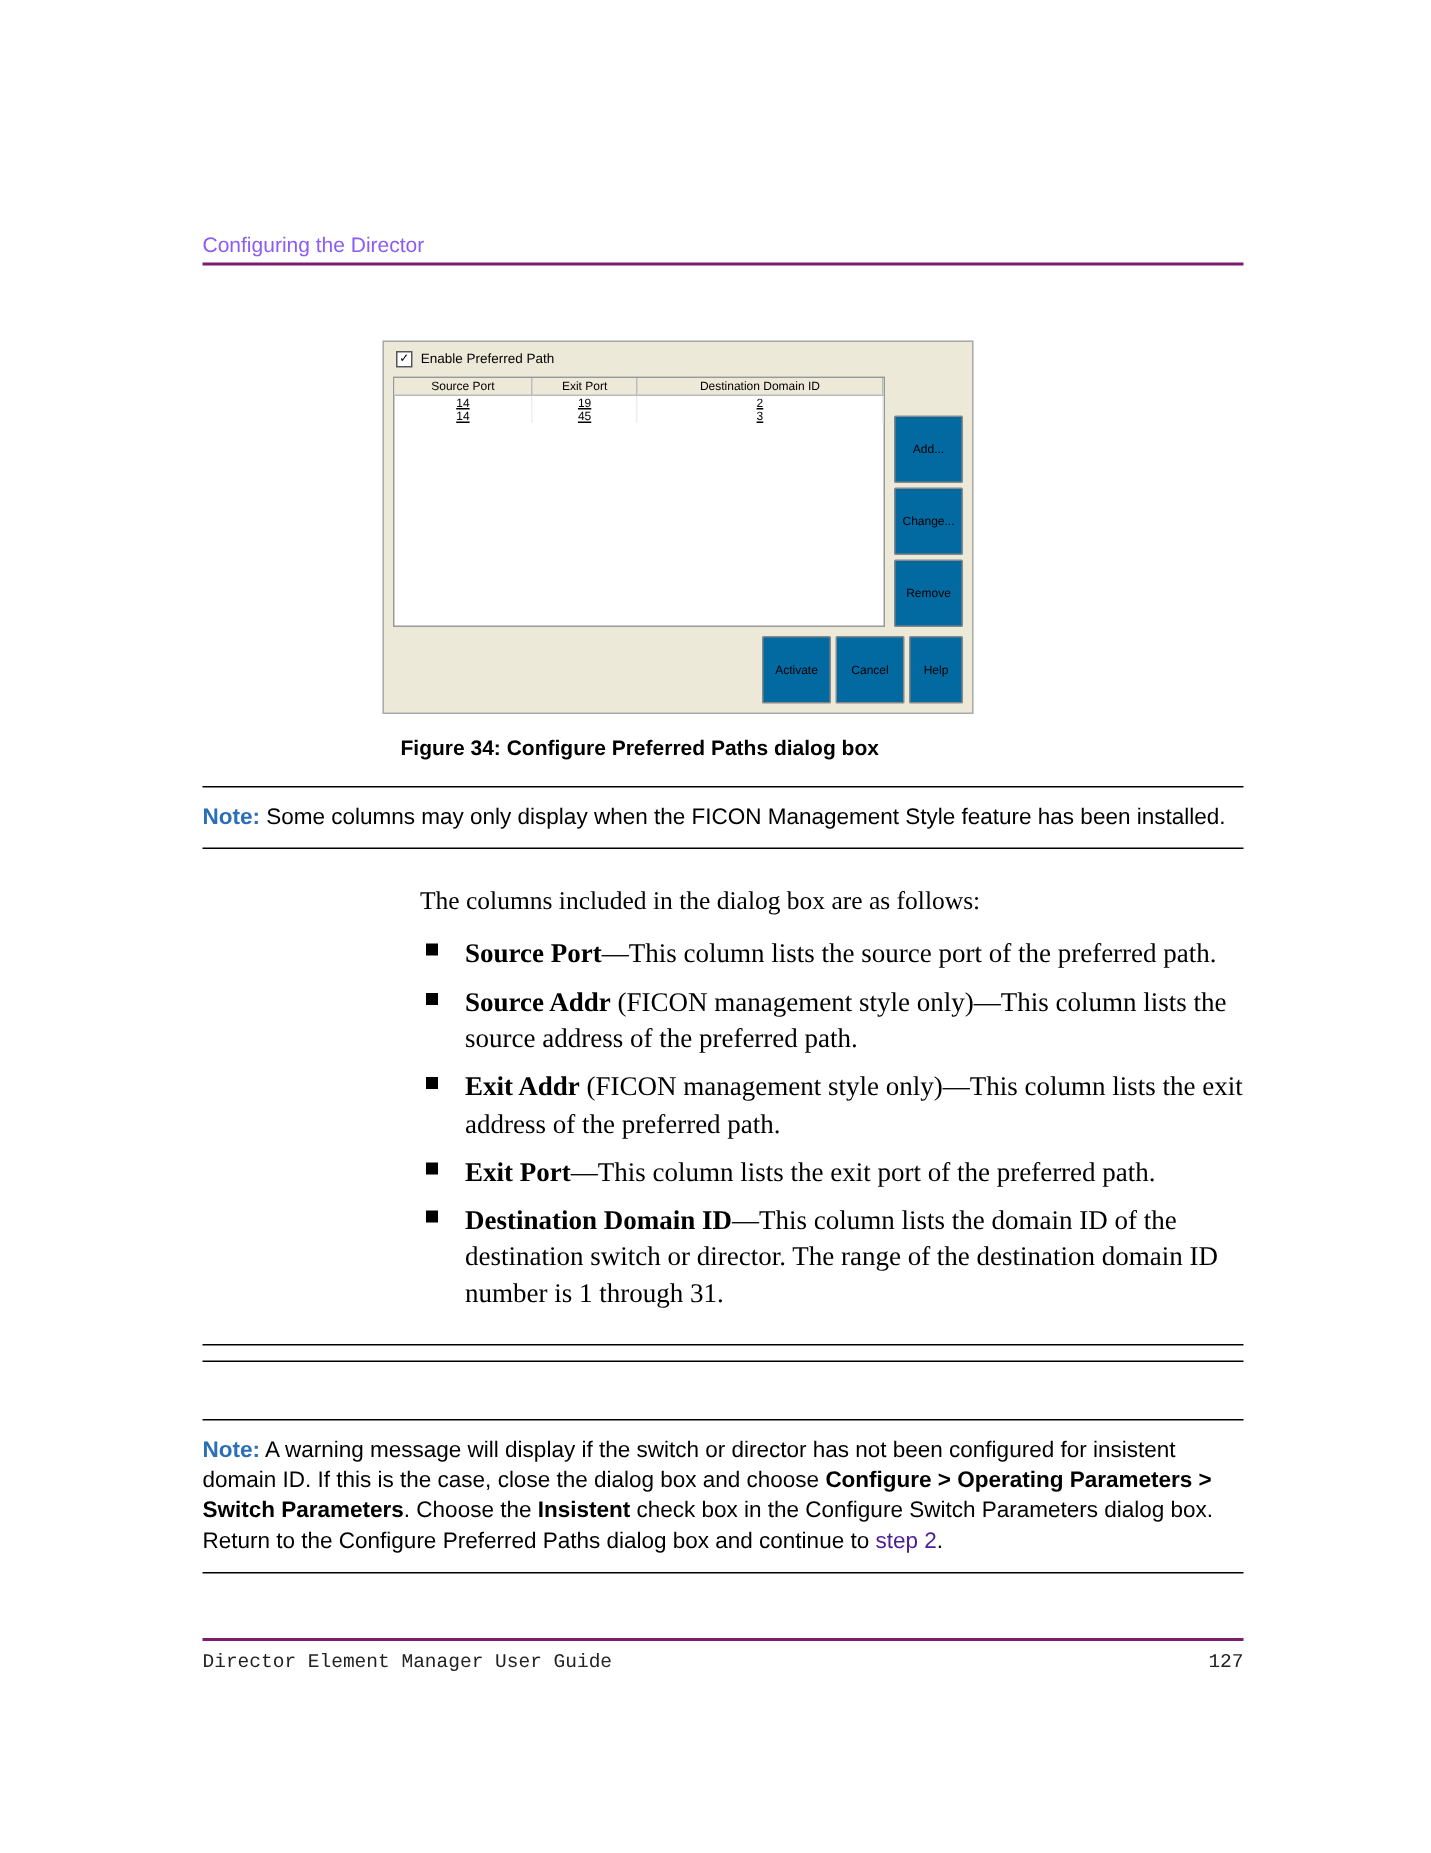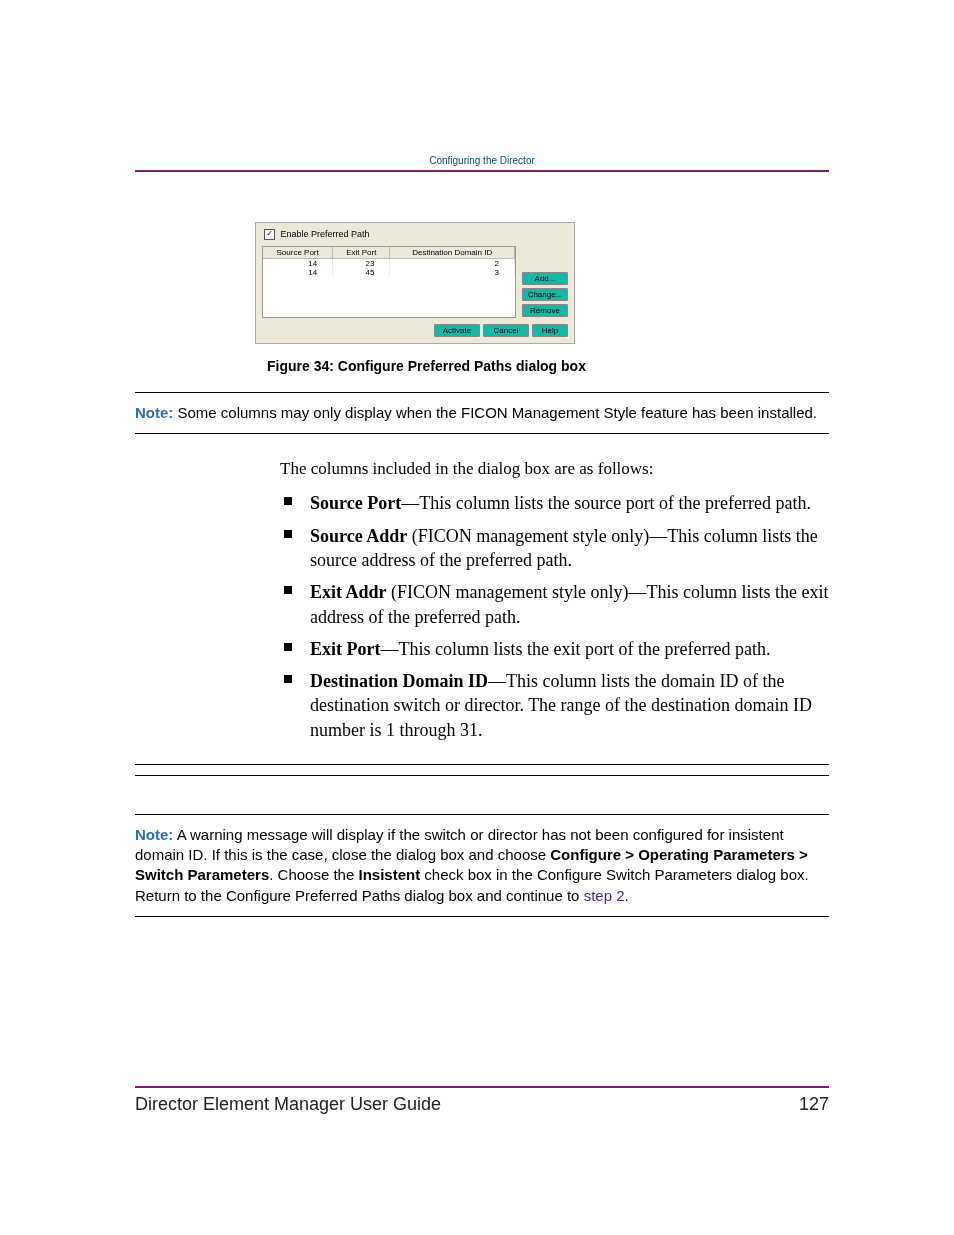--- a/index.html
+++ b/index.html
@@ -10,35 +10,35 @@
     color: #000;
     width: 954px;
   }
   .page {
     box-sizing: border-box;
     padding: 155px 125px 120px 135px;
     position: relative;
     min-height: 1235px;
   }
   .running-header {
-    text-align: center;
+    text-align: left;
     font-family: Arial, Helvetica, sans-serif;
-    font-size: 10px;
-    color: #0c4a6e;
+    font-size: 14px;
+    color: #8b5cf6;
     margin-bottom: 4px;
   }
   .thick-rule {
     border: none;
     border-top: 2px solid #7a1e6b;
     margin: 0;
   }
   
   .dialog-wrap {
     margin: 50px 0 10px 120px;
-    width: 320px;
+    width: 394px;
     font-family: Tahoma, Arial, sans-serif;
     font-size: 9px;
     color: #000;
     background: #ece9d8;
     border: 1px solid #aaa;
     padding: 6px 6px 6px 6px;
     box-sizing: border-box;
   }
   .checkbox-row { margin: 0 0 6px 2px; }
   .checkbox-box {
@@ -62,30 +62,31 @@
   .dlg-table th {
     background: #ece9d8;
     border-right: 1px solid #bbb;
     border-bottom: 1px solid #bbb;
     padding: 1px 3px;
     font-weight: normal;
     text-align: center;
   }
   .dlg-table td {
     border-right: 1px solid #eee;
-    padding: 0 15px;
-    text-align: right;
+    padding: 0 3px;
+    text-align: center;
+    text-decoration: underline;
   }
   .dlg-table .spacer td { height: 40px; border: none; }
   .dlg-right-btns { width: 46px; display: flex; flex-direction: column; gap: 3px; padding-top: 26px; }
   .dlg-btn {
-    background: #14b8a6;
+    background: #0369a1;
     border: 1px solid #888;
     font-size: 8px;
-    padding: 1px 2px;
+    padding: 17px 2px;
     text-align: center;
     border-radius: 1px;
   }
   .dlg-footer { display: flex; justify-content: flex-end; gap: 3px; margin-top: 6px; }
   .dlg-footer .dlg-btn { width: 40px; }
   
   .figure-caption {
     font-family: Arial, Helvetica, sans-serif;
     font-weight: bold;
     font-size: 14px;
@@ -128,22 +129,22 @@
     width: 8px; height: 8px;
     background: #000;
   }
   .link { color: #4c1d95; }
   .callout .bold { font-weight: bold; }
   .page-footer {
     position: absolute;
     left: 135px;
     bottom: 120px;
     right: 125px;
-    font-family: Liberation Sans, sans-serif;
-    font-size: 18px;
+    font-family: Liberation Mono, monospace;
+    font-size: 13px;
     color: #222;
   }
   .page-footer .rule {
     border: none;
     border-top: 2px solid #7a1e6b;
     margin: 0 0 6px 0;
   }
   .page-footer .row { display: flex; justify-content: space-between; }
 </style>
 </head>
@@ -163,21 +164,21 @@
       <div class="dlg-table">
         <table>
           <tbody>
               <tr>
             <th>Source Port</th>
             <th>Exit Port</th>
             <th>Destination Domain ID</th>
           </tr>
           <tr>
             <td>14</td>
-            <td>23</td>
+            <td>19</td>
             <td>2</td>
           </tr>
           <tr>
             <td>14</td>
             <td>45</td>
             <td>3</td>
           </tr>
           <tr class="spacer">
                 <td></td>
                 <td></td>

